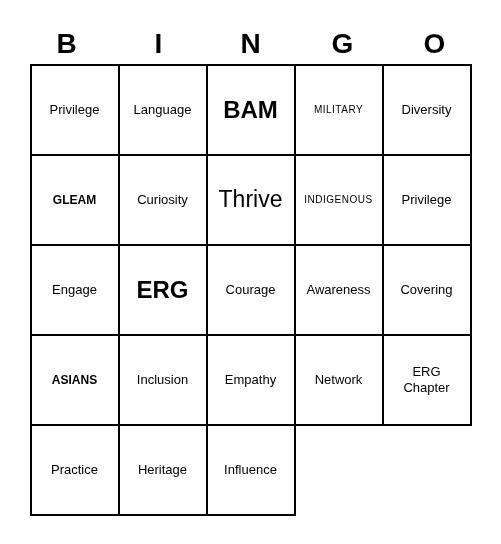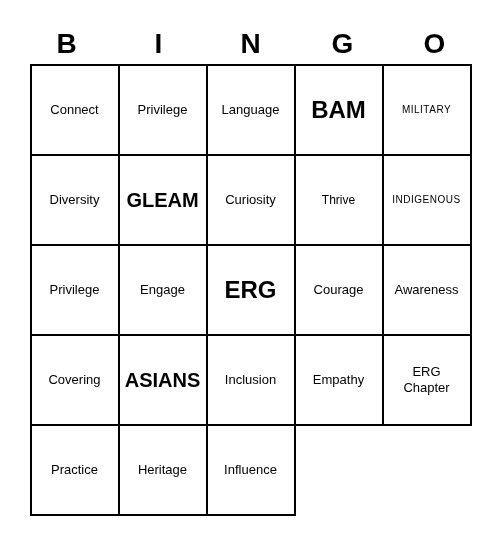--- a/index.html
+++ b/index.html
@@ -73,43 +73,40 @@
       text-transform: uppercase;
       letter-spacing: 0.5px;
     }
 
     .text-xlarge {
       font-size: 24px;
       font-weight: bold;
     }
 
     .text-medium {
-      font-size: 12px;
+      font-size: 23px;
     }
 
     .text-medium-bold {
-      font-size: 20px;
+      font-size: 12px;
       font-weight: bold;
     }
   </style>
 </head>
 <body>
 
 <div class="bingo-container">
   <div class="bingo-header">
   <div class="bingo-letter">B</div>
       <div class="bingo-letter">I</div>
       <div class="bingo-letter">N</div>
       <div class="bingo-letter">G</div>
       <div class="bingo-letter">O</div>
     </div>
   <div class="bingo-grid">
-  <div class="bingo-cell">
-        <span class="text-normal">Connect</span>
-      </div>
       <div class="bingo-cell">
         <span class="text-normal">Privilege</span>
       </div>
       <div class="bingo-cell">
         <span class="text-normal">Language</span>
       </div>
       <div class="bingo-cell">
         <span class="text-xlarge">BAM</span>
       </div>
       <div class="bingo-cell">
@@ -151,20 +148,23 @@
       <div class="bingo-cell">
         <span class="text-medium-bold">ASIANS</span>
       </div>
       <div class="bingo-cell">
         <span class="text-normal">Inclusion</span>
       </div>
       <div class="bingo-cell">
         <span class="text-normal">Empathy</span>
       </div>
       <div class="bingo-cell">
+        <span class="text-normal">Network</span>
+      </div>
+      <div class="bingo-cell">
         <span class="text-normal">ERG Chapter</span>
       </div>
       <div class="bingo-cell">
         <span class="text-normal">Practice</span>
       </div>
       <div class="bingo-cell">
         <span class="text-normal">Heritage</span>
       </div>
       <div class="bingo-cell">
         <span class="text-normal">Influence</span>

